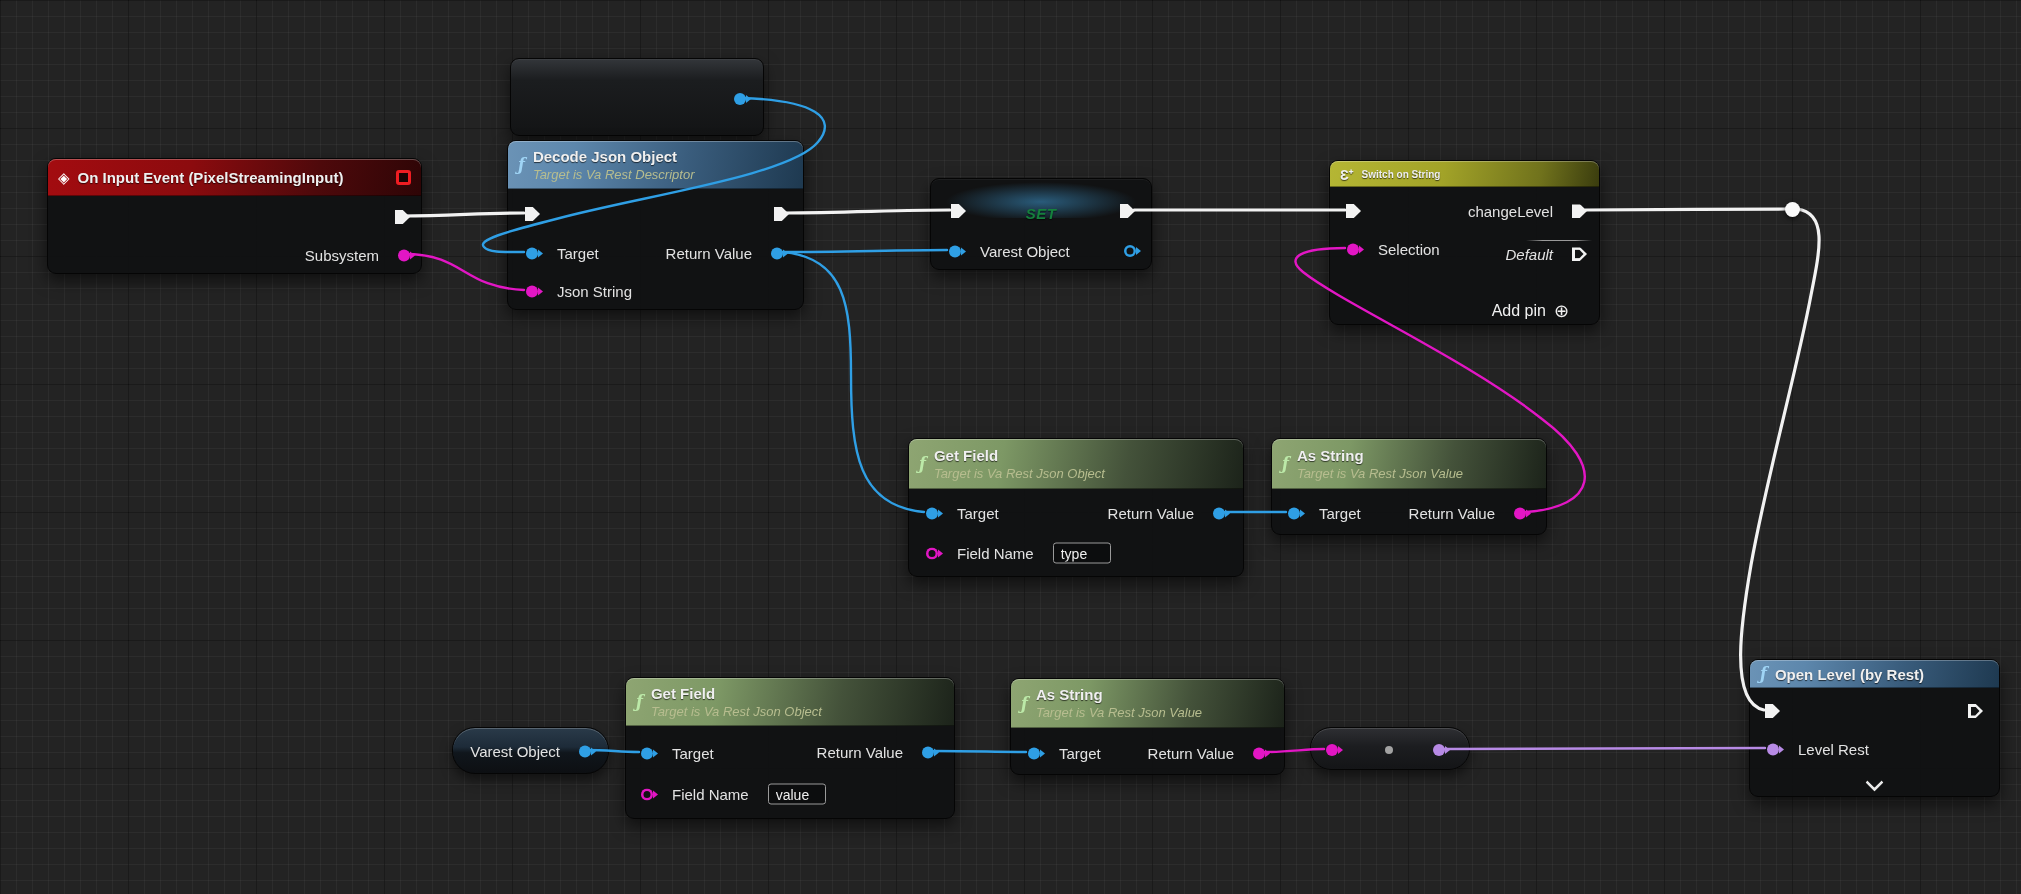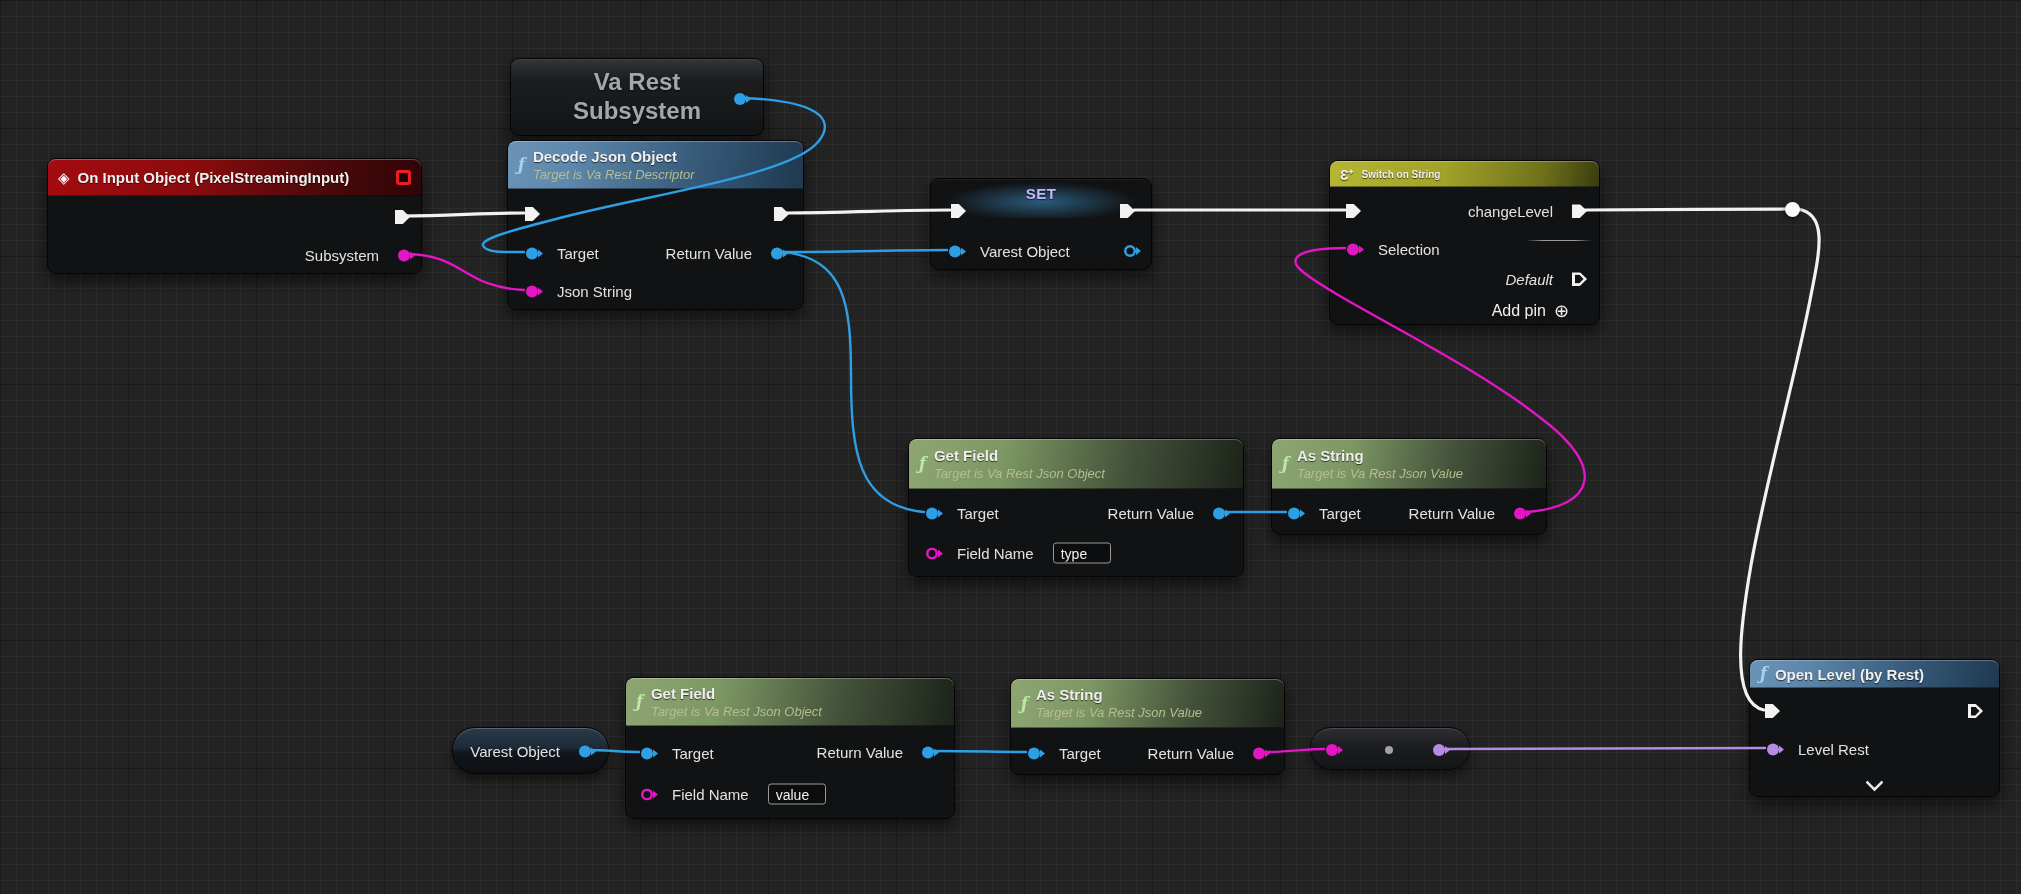--- a/index.html
+++ b/index.html
@@ -36,22 +36,22 @@
   .dot.hollow{background:transparent;box-shadow:inset 0 0 0 2.5px var(--c);}
   .exec{width:15px;height:14px;background:var(--exec,#f2f2f2);flex:0 0 auto;position:relative;
     clip-path:polygon(0 0,52% 0,100% 50%,52% 100%,0 100%);}
   .exec.hollow::after{content:"";position:absolute;left:2.5px;top:2.5px;right:3.5px;bottom:2.5px;
     background:#121314;clip-path:polygon(0 0,52% 0,100% 50%,52% 100%,0 100%);}
   .valbox{display:inline-block;border:1px solid #9a9a9a;border-radius:3px;background:#0c0d0e;
     color:#efefef;font-size:14px;padding:1px 7px;font-family:"Liberation Sans",sans-serif;width:auto;min-width:30px;}
   input.valbox{width:42px;height:17px;}
   .setglow{position:absolute;left:14px;right:14px;top:3px;height:36px;border-radius:7px;
     background:radial-gradient(ellipse at 50% 55%, rgba(62,152,208,0.55), rgba(62,152,208,0.0) 70%);}
-  .settitle{position:absolute;left:0;right:0;top:6px;text-align:center;font-weight:bold;font-size:15px;
-    letter-spacing:.5px;color:#c4b5fd;text-shadow:0 1px 1px rgba(0,0,0,.6);}
+  .settitle{position:absolute;left:0;right:0;top:26px;text-align:center;font-weight:bold;font-size:15px;
+    letter-spacing:.5px;color:#15803d;text-shadow:0 1px 1px rgba(0,0,0,.6);font-style:italic;}
   .divider{position:absolute;height:1px;background:linear-gradient(90deg,rgba(160,160,160,0),#9a9a9a 25%,#9a9a9a 75%,rgba(160,160,160,0));}
   .chev{position:absolute;width:10px;height:10px;border-right:3px solid #e8e8e8;border-bottom:3px solid #e8e8e8;
     transform:rotate(45deg);border-radius:1px;}
   .bigvar{position:absolute;left:0;right:0;top:8px;text-align:center;font-weight:bold;font-size:24px;
     line-height:1.22;color:#a4a7aa;text-shadow:0 1px 2px rgba(0,0,0,.6);}
   .subsys{background:linear-gradient(180deg,#33363a 0%,#1b1d1f 28%,#131415 100%);}
   .pill-get{border-radius:23px;
     background:linear-gradient(180deg,#4c719066 0%,#24394d99 42%,#10161c 55%,#0d0f12 100%),#13161a;
     box-shadow:0 6px 12px rgba(0,0,0,.5), inset 0 1px 0 rgba(255,255,255,.22);}
   .pill-conv{border-radius:21px;background:linear-gradient(180deg,#2e2f33 0%,#1c1d20 45%,#141517 100%);
@@ -69,37 +69,33 @@
 </head>
 <body>
 
 <div id="canvas">
 
   <div id="watermark">BLUEPRINT</div>
 
   <div class="node" style="left:47px;top:158px;width:373px;height:114px;">
     <div class="hdr hdr-red" style="height:37px;">
       <span class="evicon">◈</span>
-      <span class="t">On Input Object (PixelStreamingInput)</span>
+      <span class="t">On Input Event (PixelStreamingInput)</span>
       <span class="redbox"></span>
     </div>
     <div class="pin right" style="right:11px;top:58px;">
       <span class="exec"></span>
     </div>
     <div class="pin right" style="right:11px;top:96px;--c:var(--string);">
       <span class="dot"></span>
       <span>Subsystem</span>
     </div>
   </div>
 
   <div class="node subsys" style="left:510px;top:58px;width:252px;height:76px;">
-    <div class="bigvar">
-      <div>Va Rest</div>
-      <div>Subsystem</div>
-    </div>
     <div class="pin right" style="right:17px;top:40px;--c:var(--object);">
       <span class="dot"></span>
     </div>
   </div>
 
   <div class="node" style="left:507px;top:140px;width:295px;height:168px;">
     <div class="hdr hdr-blue" style="height:48px;">
       <span class="fi fi-blue">ƒ</span>
       <div class="hcol">
         <span class="t">Decode Json Object</span>
@@ -154,21 +150,21 @@
     </div>
     <div class="pin right" style="right:12px;top:50px;">
       <span class="exec"></span>
       <span>changeLevel</span>
     </div>
     <div class="pin" style="left:17px;top:88px;--c:var(--string);">
       <span class="dot"></span>
       <span>Selection</span>
     </div>
     <div class="divider" style="left:196px;top:79px;width:66px;"></div>
-    <div class="pin right" style="right:12px;top:118px;">
+    <div class="pin right" style="right:12px;top:93px;">
       <span class="exec hollow"></span>
       <span style="font-style:italic;">Default</span>
     </div>
     <div class="pin right addpin" style="right:30px;top:150px;">
       <span class="plus">⊕</span>
       <span>Add pin</span>
     </div>
   </div>
 
   <div class="node" style="left:908px;top:438px;width:334px;height:137px;">

